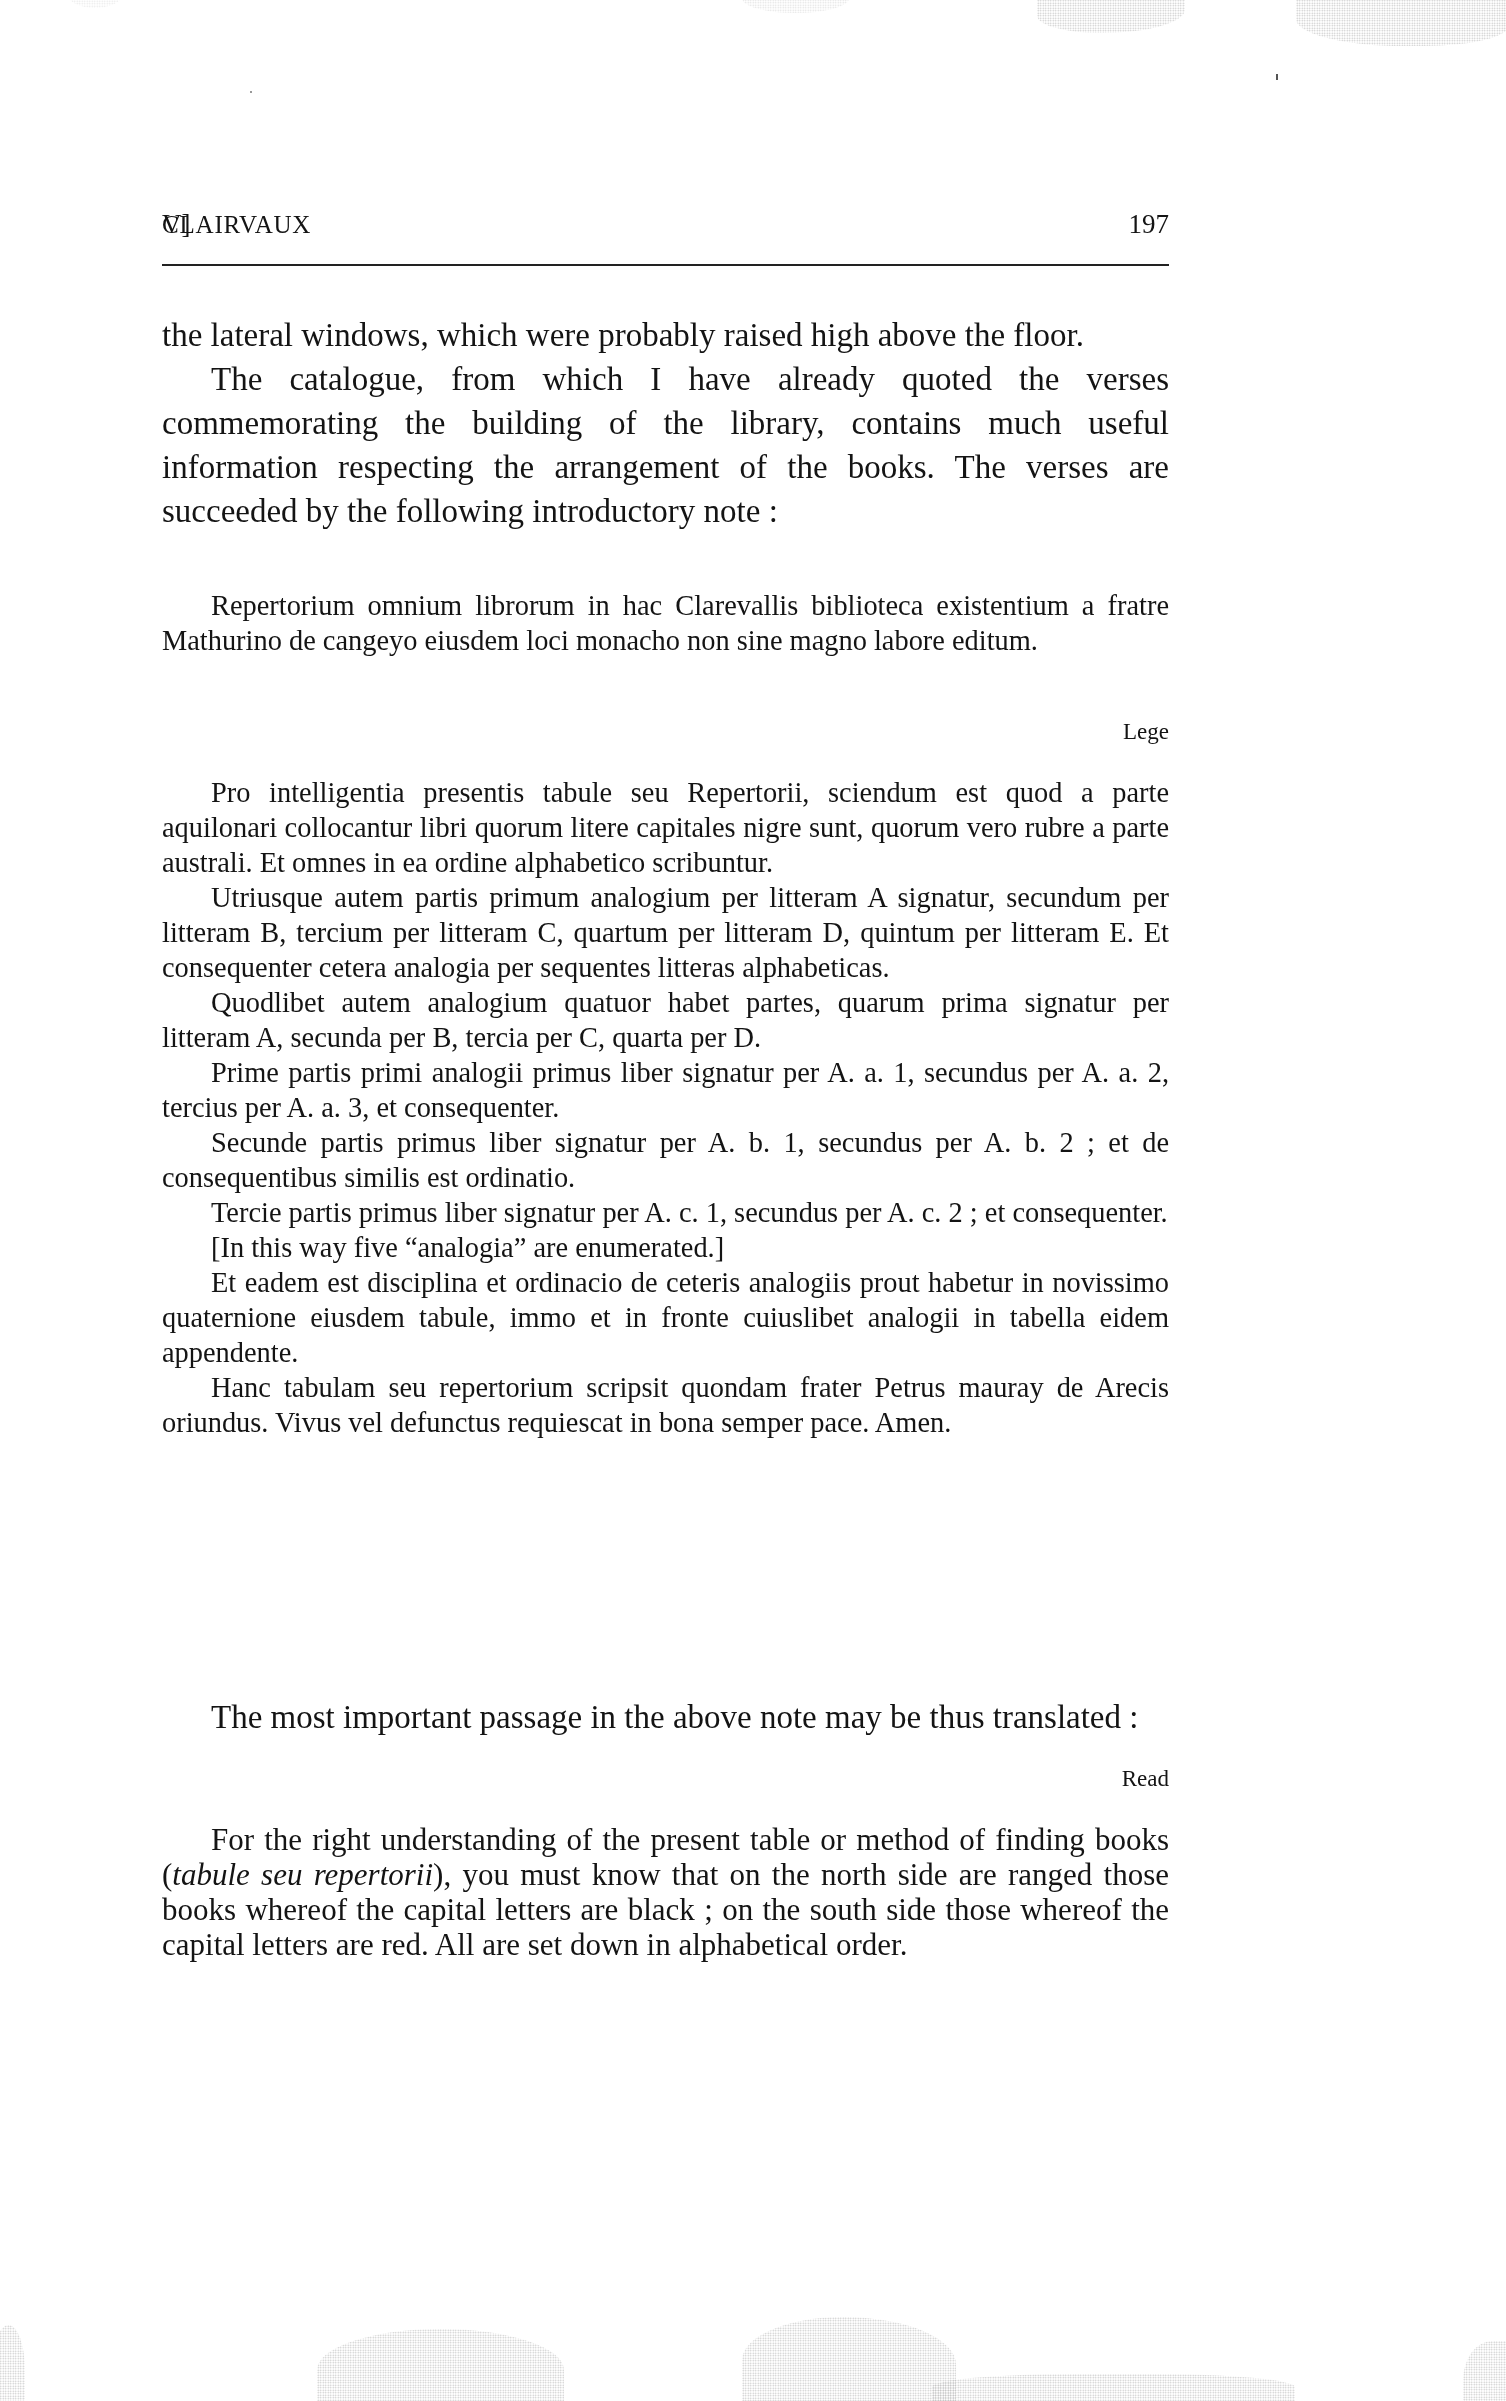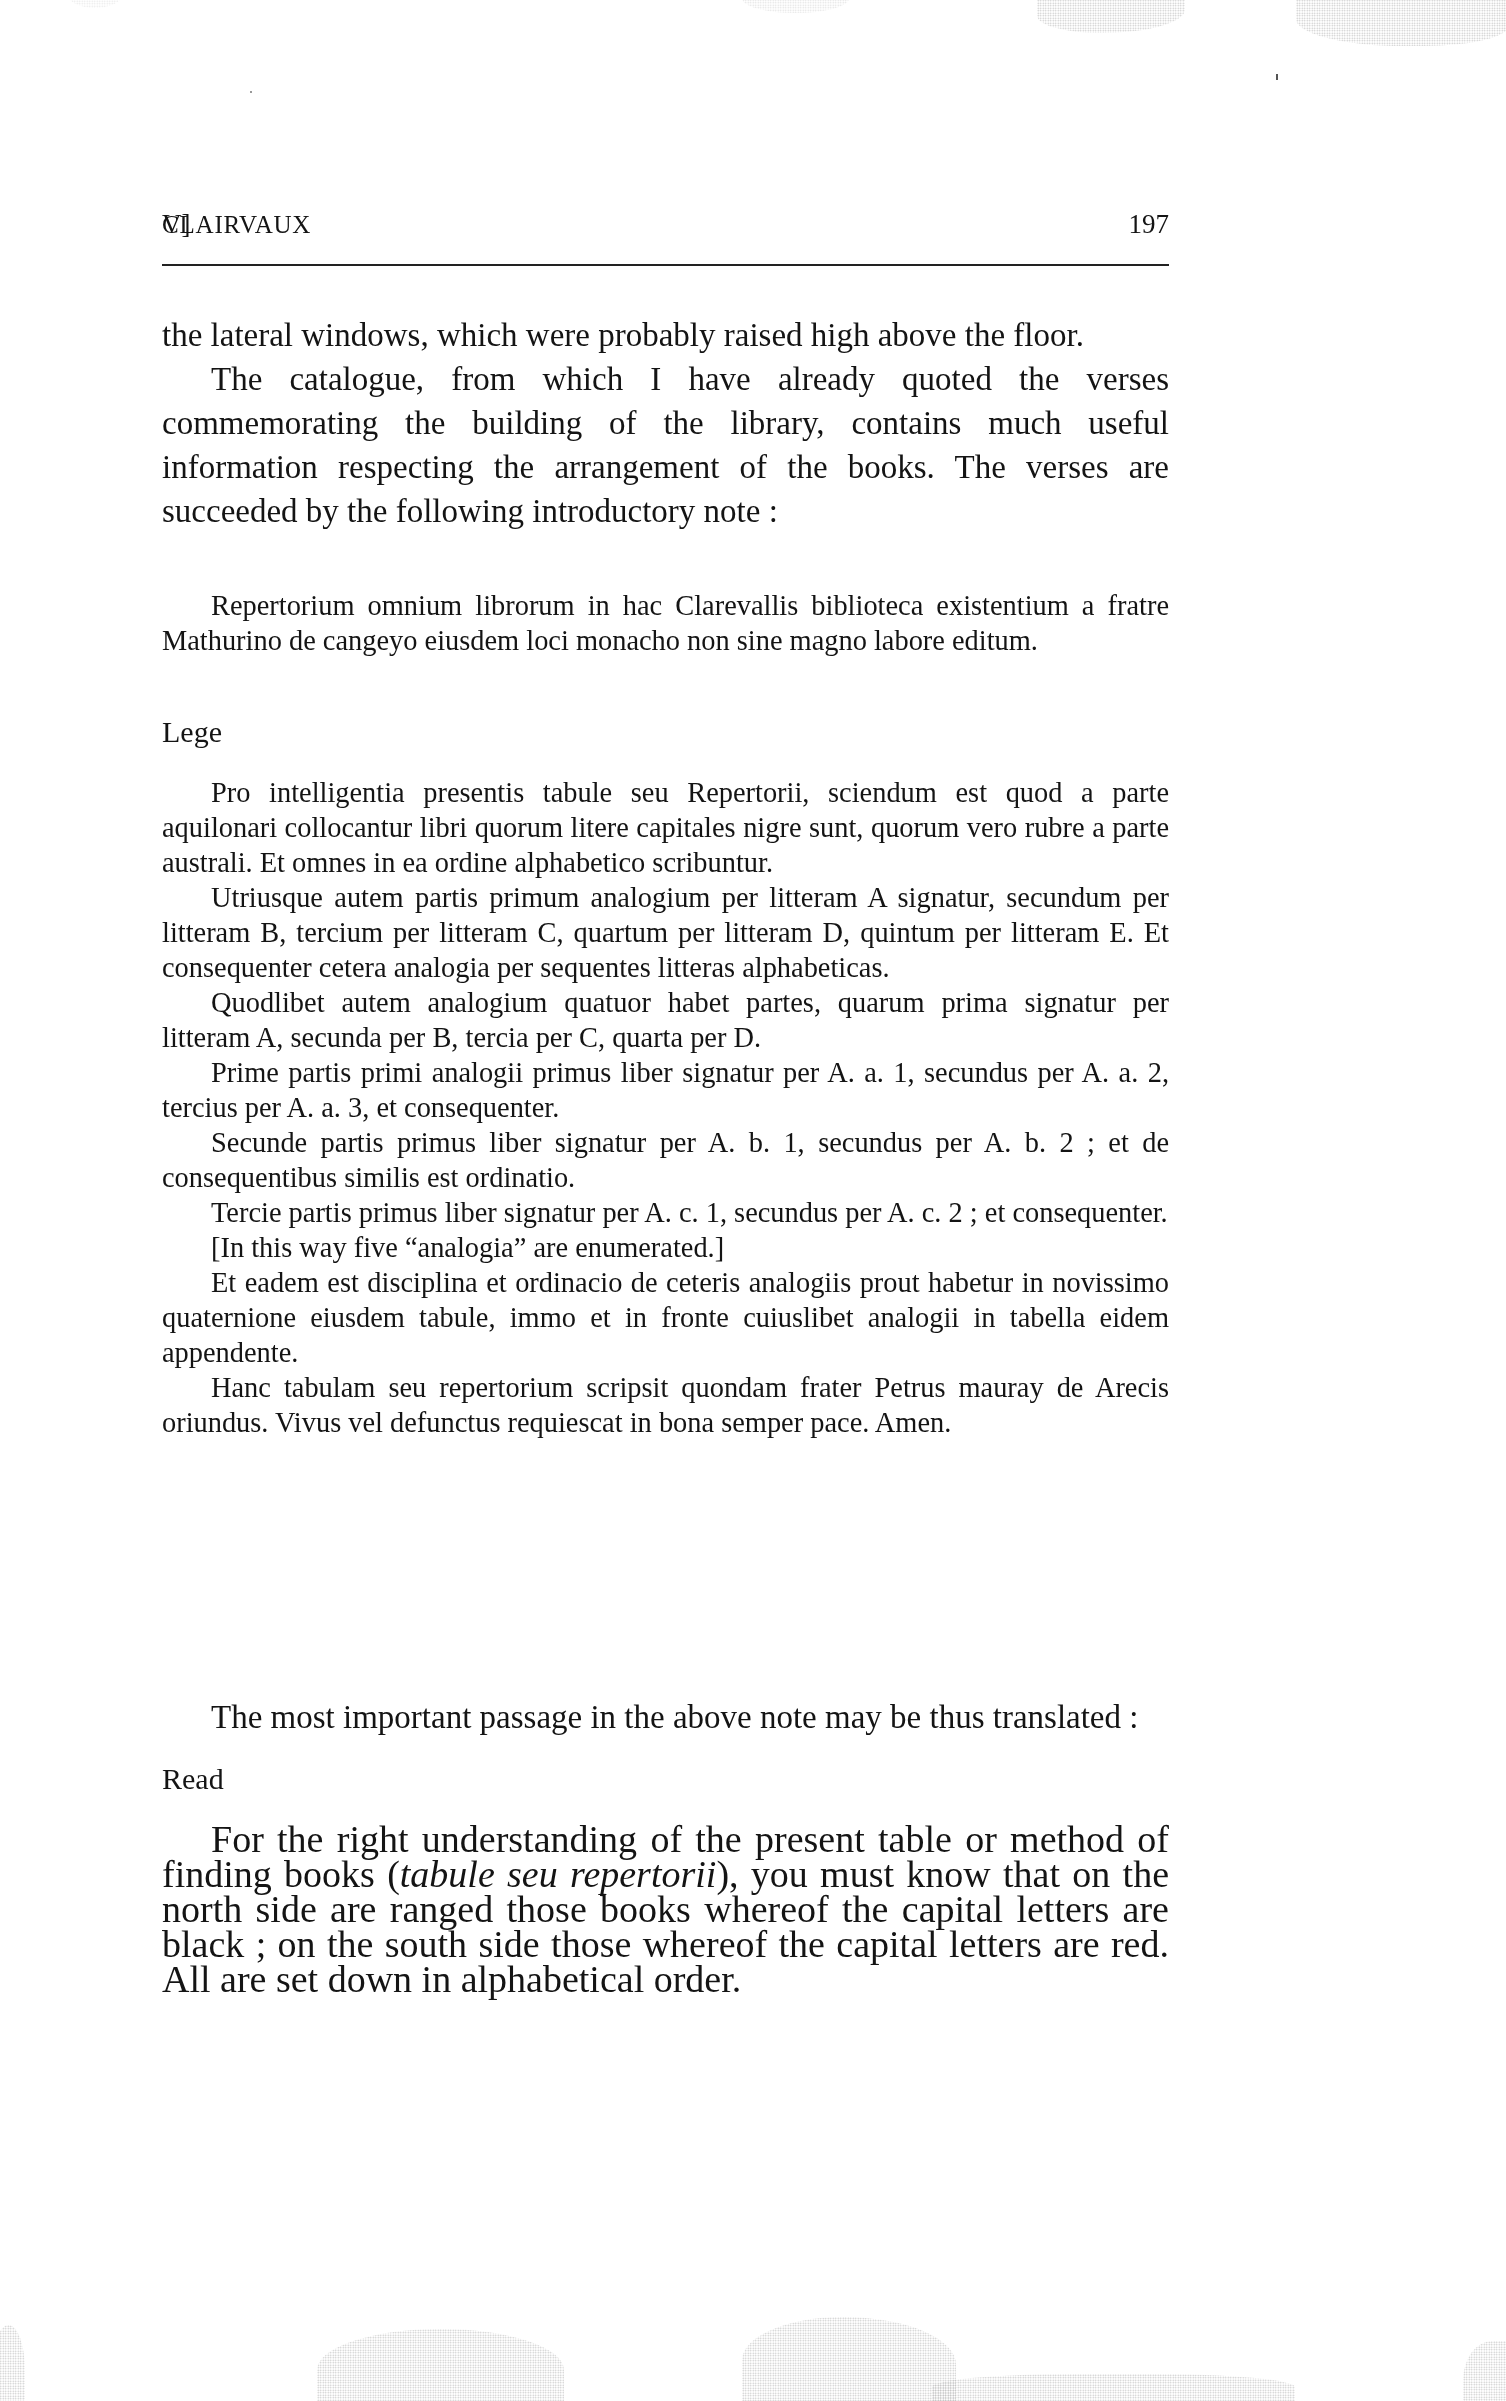--- a/index.html
+++ b/index.html
@@ -85,30 +85,30 @@
     font-size: 28.4px;
     line-height: 35px;
     text-align: justify;
   }
   .latin p { margin: 0; }
 
   .centered-heading {
     position: absolute;
     left: 0;
     width: 1007px;
-    text-align: left;
-    font-size: 30px;
+    text-align: right;
+    font-size: 23px;
     line-height: 41px;
   }
 
   .translation {
     position: absolute;
     left: 0;
     width: 1007px;
-    font-size: 38px;
+    font-size: 31px;
     line-height: 35px;
     text-align: justify;
   }
   .translation p { margin: 0; }
   .translation em { font-style: italic; }
 </style>
 </head>
 <body>
 
 <div class="blot top-1"></div>

